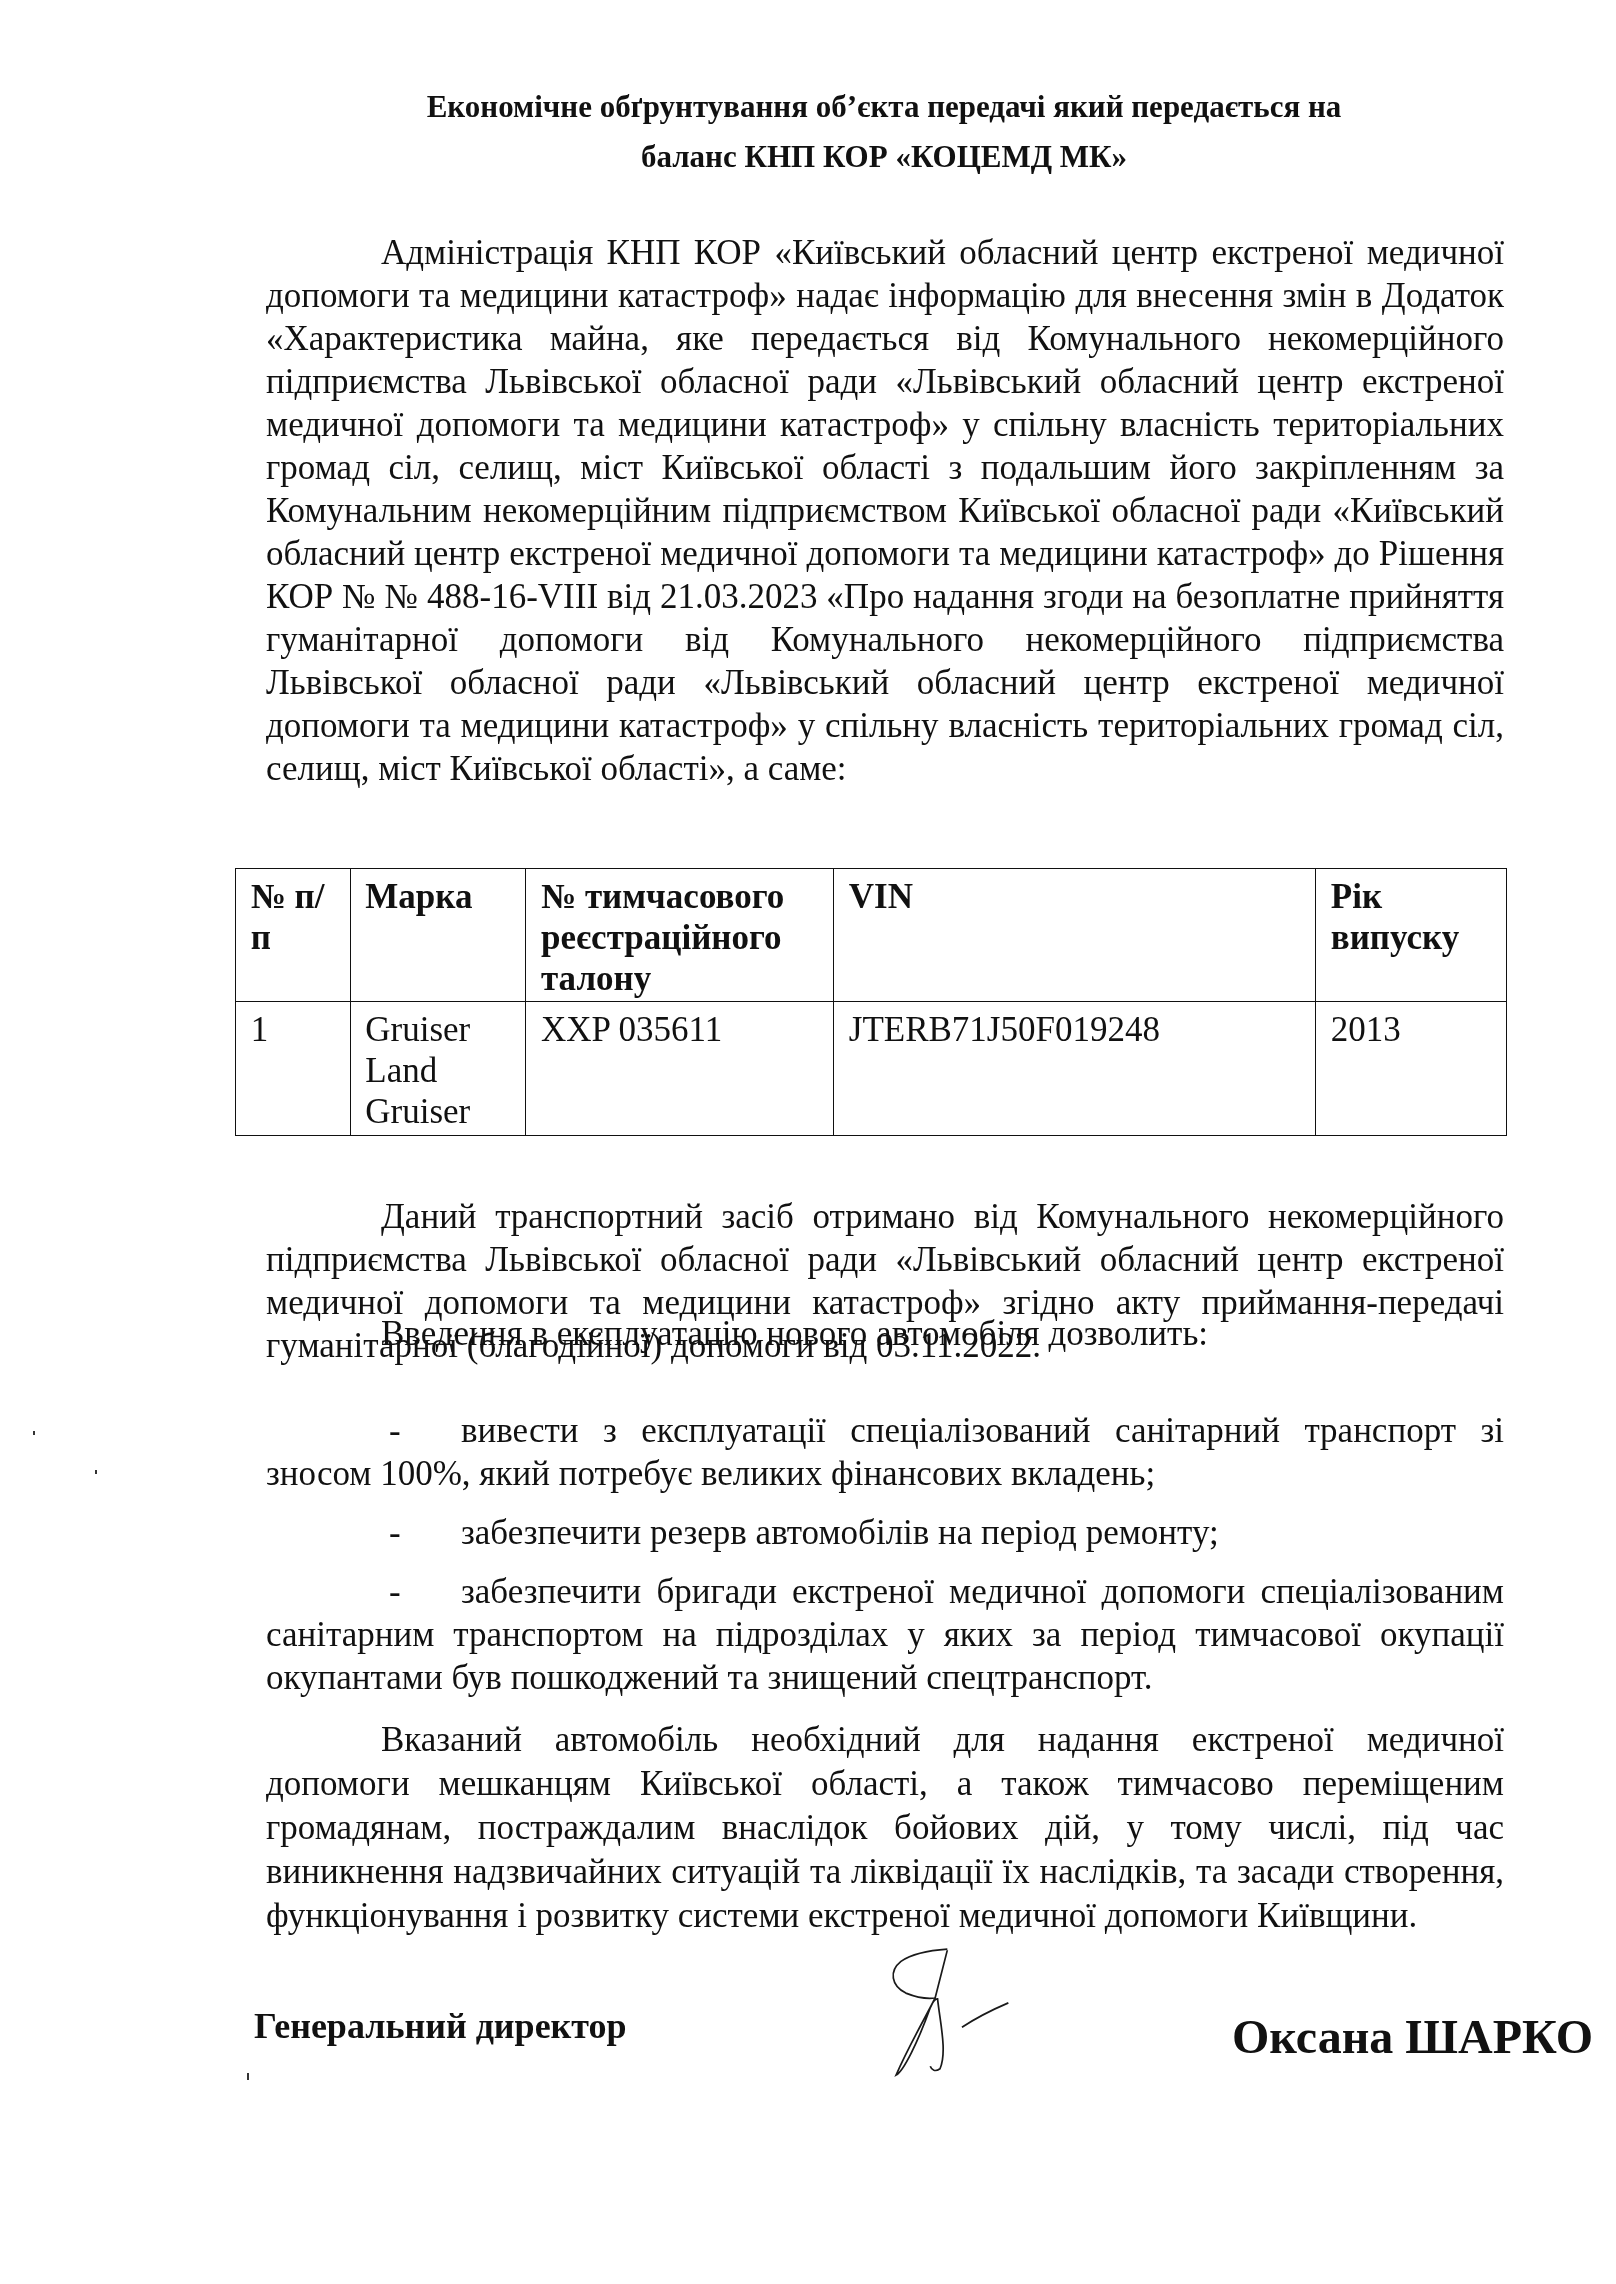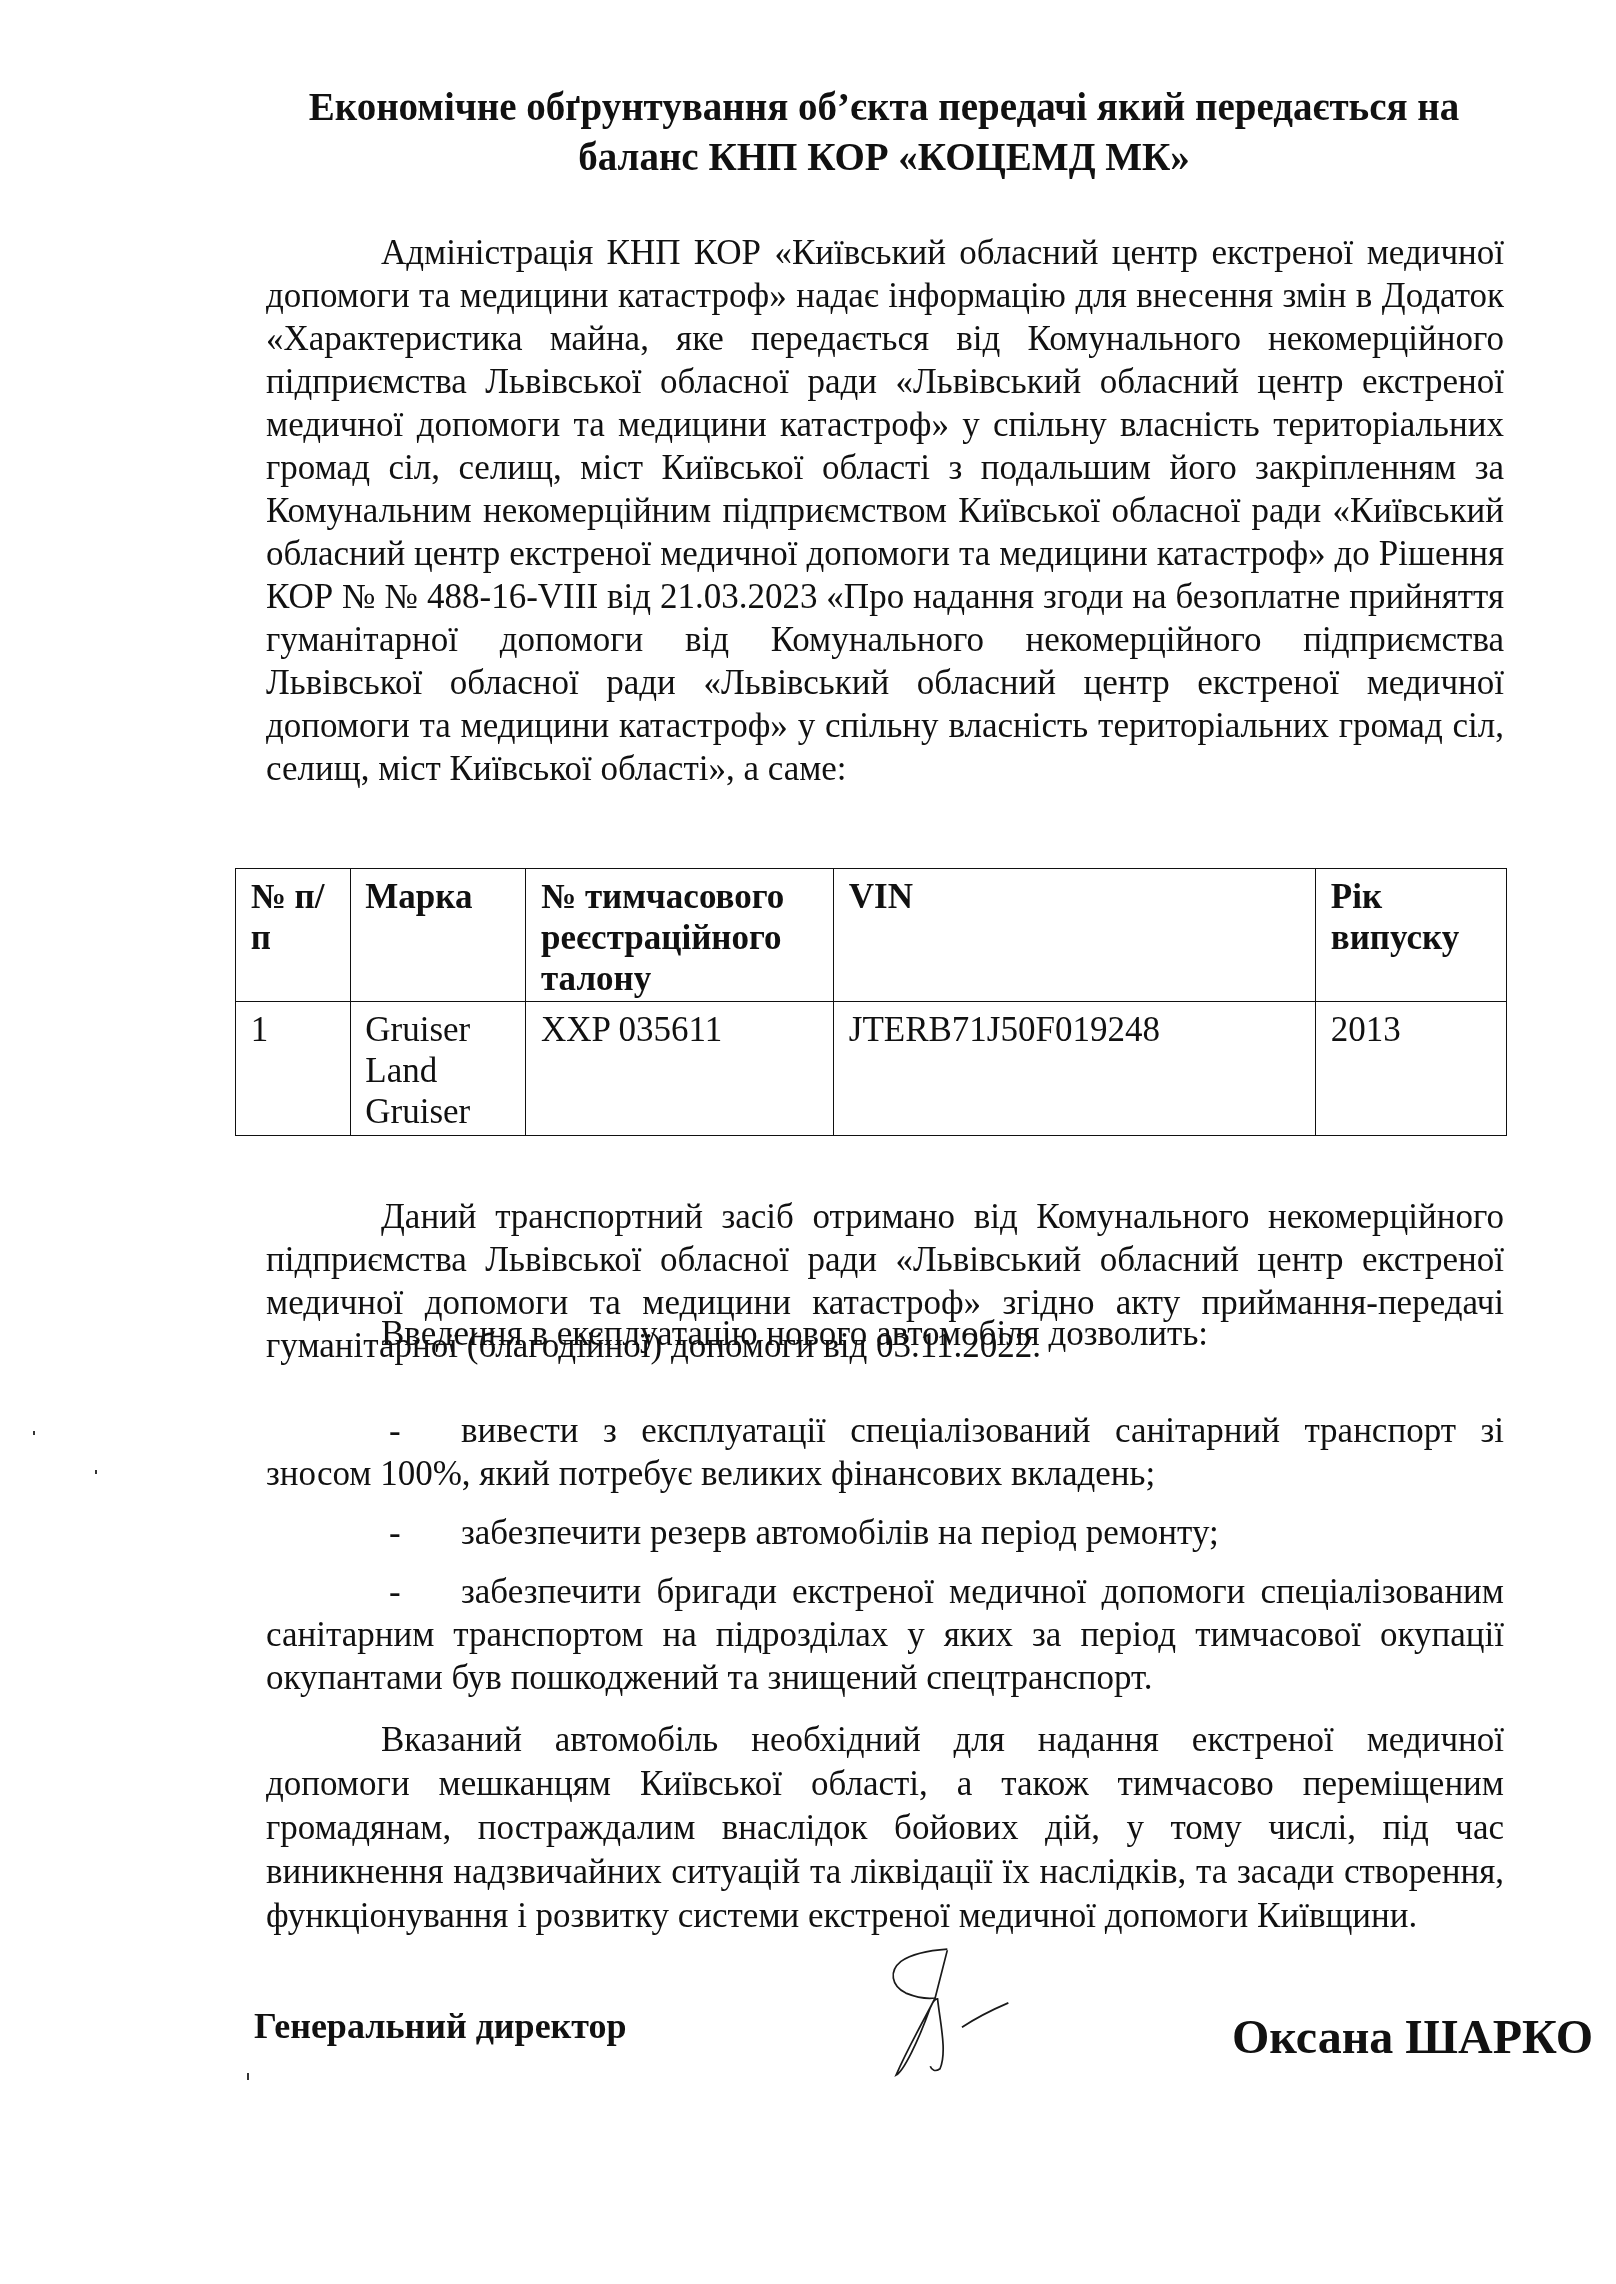--- a/index.html
+++ b/index.html
@@ -1,21 +1,21 @@
 <!DOCTYPE html>
 <html style="font-size:7.8px"><head>
 <meta charset="utf-8">
 <style>
   html, body { margin: 0; padding: 0; background: #ffffff; }
   body { width: 1617px; height: 2284px; position: relative; overflow: hidden; color: #111111;
          font-family: "Liberation Serif", "DejaVu Serif", serif; }
   .page { position: absolute; left: 0; top: 0; width: 1617px; height: 2284px; background: #ffffff; }
 
   .title { position: absolute; left: 244px; width: 1280px; text-align: center; font-weight: bold;
-           font-size: 39px; line-height: 50px; top: 82px; }
+           font-size: 31px; line-height: 50px; top: 82px; }
   .title .ln { display: block; white-space: nowrap; }
 
   .body-text { position: absolute; left: 250px; width: 1270px; font-size: 35px; line-height: 43px; }
   .para { text-align: justify; text-align-last: left; margin: 16px; }
   .indent { text-indent: 115px; }
 
   #p1 { top: 215px; }
   #p2 { top: 1179px; line-height: 43px; }
   #p3 { top: 1296px; }
   .bullets { position: absolute; left: 250px; width: 1270px; top: 1393px; font-size: 35px; line-height: 43px; }

